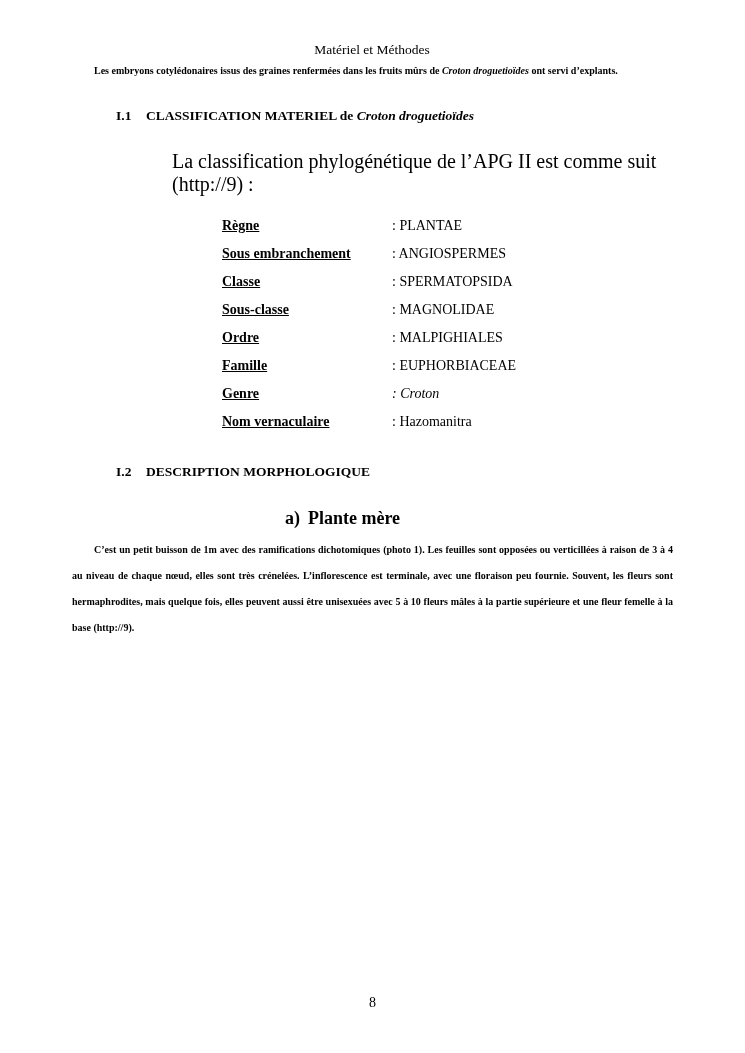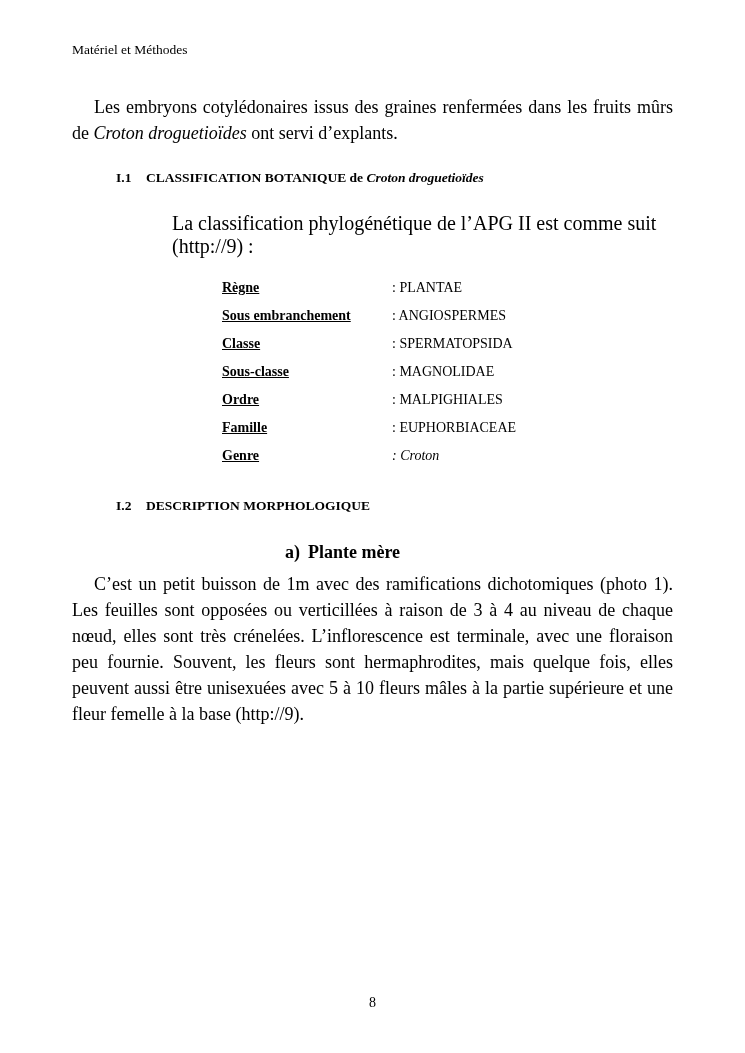--- a/index.html
+++ b/index.html
@@ -16,42 +16,42 @@
     overflow: hidden;
   }
   .page {
     position: relative;
     width: 745px;
     height: 1053px;
     box-sizing: border-box;
     padding: 42px 72px 40px 72px;
   }
   .header {
-    text-align: left;
+    text-align: center;
     font-size: 13.5px;
-    margin-bottom: 36px;
     padding-right: 1px;
   }
   h1.section-title {
     font-size: 14.5px;
     font-weight: bold;
     margin: 0 0 22px 0;
     padding-left: 36px;
     letter-spacing: 0.2px;
   }
   h1.section-title .numlabel {
     display: inline-block;
     min-width: 26px;
   }
   p.body-par {
-    font-size: 18px;
+    font-size: 10px;
     line-height: 26px;
     text-align: justify;
     margin: 0 0 12px 0;
     text-indent: 22px;
+    font-weight: bold;
   }
   .it { font-style: italic; }
   h2.subsection-title {
     font-size: 13.5px;
     font-weight: bold;
     margin: 24px 0 26px 0;
     padding-left: 44px;
   }
   h2.subsection-title .numlabel {
     display: inline-block;
@@ -118,21 +118,21 @@
 <div class="page">
 
   <div class="header">Matériel et Méthodes</div>
 
 
   <p class="body-par">
     <span>Les embryons cotylédonaires issus des graines renfermées dans les fruits mûrs de </span><span class="it">Croton droguetioïdes</span><span> ont servi d’explants.</span>
   </p>
 
   <h2 class="subsection-title">
-    <span class="numlabel">I.1</span><span>CLASSIFICATION BOTANIQUE de </span><span class="it">Croton droguetioïdes</span>
+    <span class="numlabel">I.1</span><span>CLASSIFICATION MATERIEL de </span><span class="it">Croton droguetioïdes</span>
   </h2>
 
   <div class="classif-intro">La classification phylogénétique de l’APG II est comme suit (http://9) :</div>
 
   <table class="classification">
     <tbody>
       <tr>
         <td class="rank"><span>Règne </span></td>
         <td class="value">: PLANTAE</td>
       </tr>
@@ -153,20 +153,24 @@
         <td class="value">: MALPIGHIALES</td>
       </tr>
       <tr>
         <td class="rank"><span>Famille</span></td>
         <td class="value">: EUPHORBIACEAE</td>
       </tr>
       <tr>
         <td class="rank"><span>Genre</span></td>
         <td class="value it">: Croton</td>
       </tr>
+      <tr>
+        <td class="rank"><span>Nom vernaculaire</span></td>
+        <td class="value">: Hazomanitra</td>
+      </tr>
     </tbody>
   </table>
 
   <h3 class="subsubsection-title">
     <span class="numlabel">I.2</span><span>DESCRIPTION MORPHOLOGIQUE</span>
   </h3>
 
   <div class="subitem-title">
     <span class="letter">a)</span><span>Plante mère</span>
   </div>

